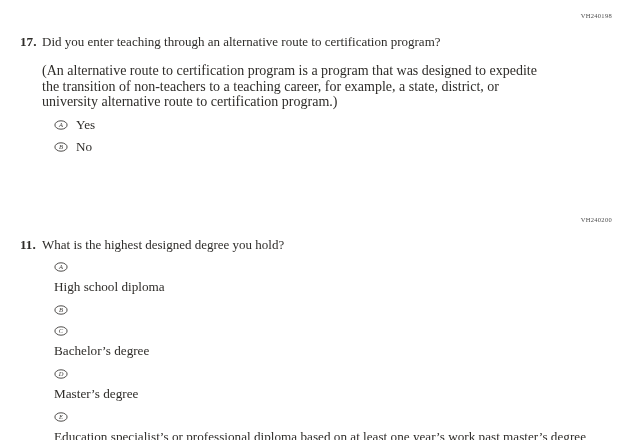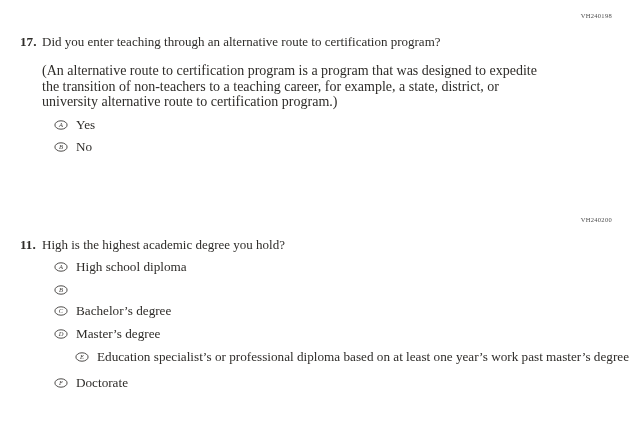--- a/index.html
+++ b/index.html
@@ -57,21 +57,21 @@
   .opt-abs { position: absolute; left: 54px; }
   .opt-yes { top: 118px; }
   .opt-no  { top: 140px; }
 
   .opt-list {
     position: absolute;
     left: 54px;
     top: 260px;
     width: 575px;
   }
-  .opt-list .opt { margin-bottom: 8.5px; }
+  .opt-list .opt { margin-bottom: 8.5px; flex-direction: column; }
   .opt-list .opt.tall { margin-bottom: 12px; justify-content: flex-end; }
 
   .bubble {
     flex: 0 0 auto;
     margin-top: 2px;
     display: block;
   }
   .bubble ellipse {
     fill: none;
     stroke: #3a3835;
@@ -115,21 +115,21 @@
     <svg class="bubble" width="14" height="10" viewBox="0 0 14 10">
       <ellipse cx="7" cy="5" rx="6.1" ry="4.2"></ellipse>
       <text x="7" y="7.4">B</text>
     </svg>
     <span class="opt-label">No</span>
   </div>
 
   <div class="acc-code c2">VH240200</div>
 
   <div class="q-number n11">11.</div>
-  <div class="q-text n11">High is the highest academic degree you hold?</div>
+  <div class="q-text n11">What is the highest designed degree you hold?</div>
 
   <div class="opt-list">
 
     <div class="opt">
       <svg class="bubble" width="14" height="10" viewBox="0 0 14 10">
         <ellipse cx="7" cy="5" rx="6.1" ry="4.2"></ellipse>
         <text x="7" y="7.4">A</text>
       </svg>
       <span class="opt-label">High school diploma</span>
     </div>

